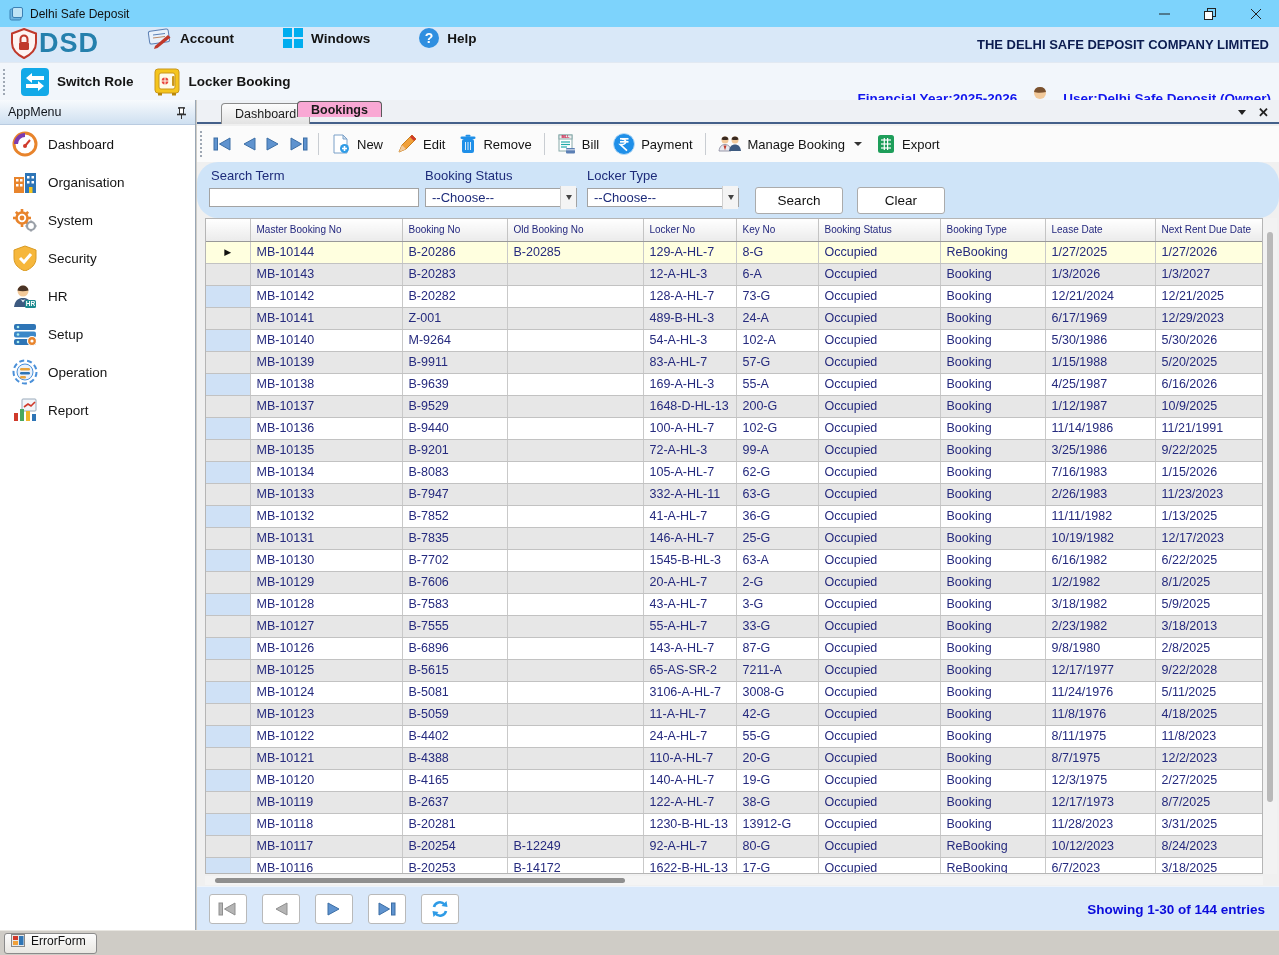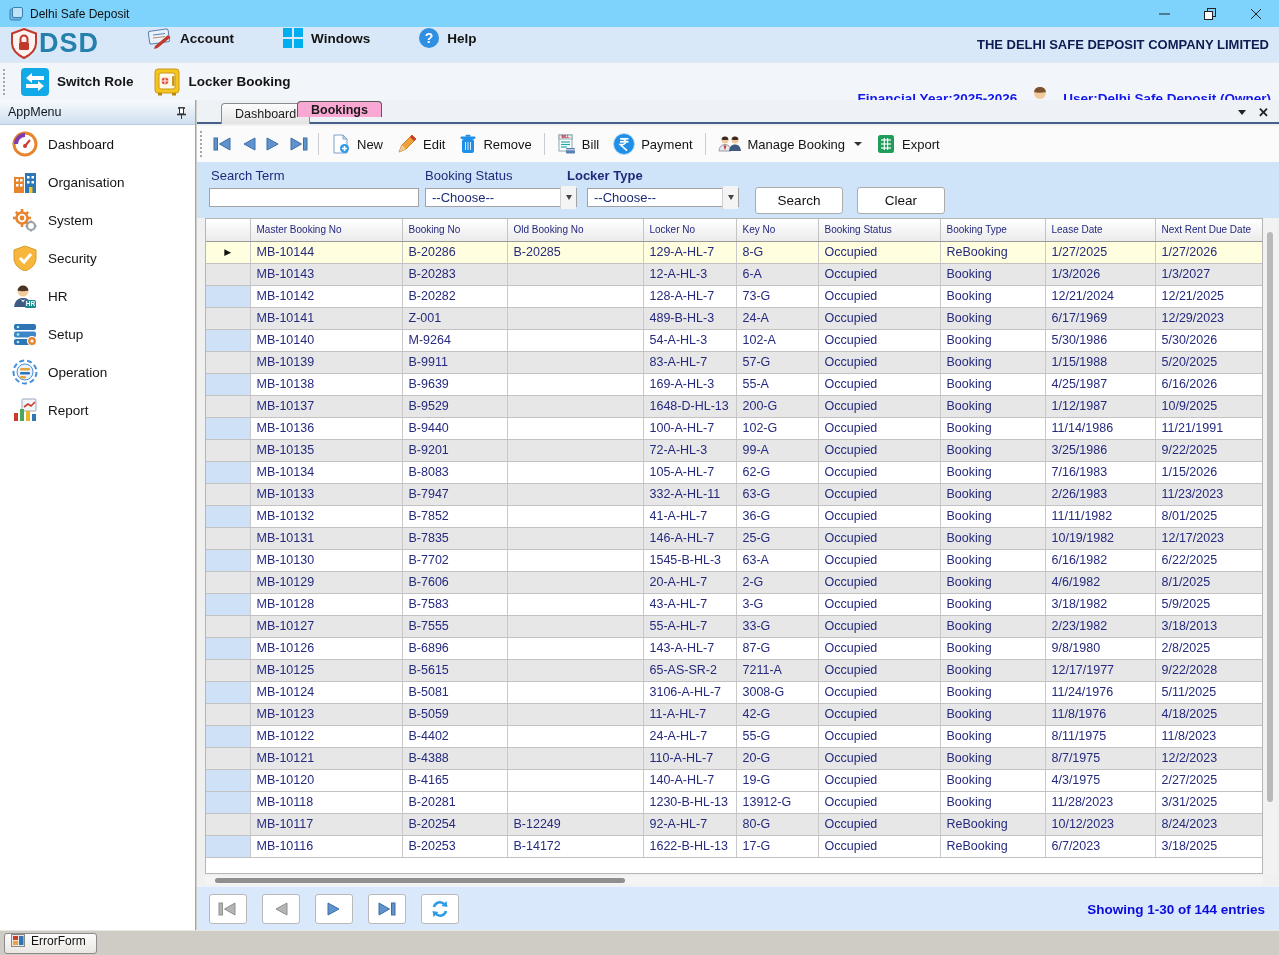--- a/index.html
+++ b/index.html
@@ -45,21 +45,21 @@
   .tabx { font-size:13px; font-weight:700; }
 
   
   .gridtoolbar { position:absolute; left:0; top:26px; width:100%; height:36px; background:#fbfbfb; display:flex; align-items:center; }
   .tbtn { display:flex; align-items:center; gap:6px; padding:3px 7px; font-size:13px; color:#141414; cursor:default; }
   .navbtn { padding:3px 4px; }
   .sep { width:1px; height:22px; background:#c9cdd2; margin:0 5px; }
   .ddcaret { width:0; height:0; border-left:4px solid transparent; border-right:4px solid transparent; border-top:4px solid #333; margin-left:3px; }
 
   
-  .filterbar { position:absolute; left:0; top:62px; width:100%; height:56px; background:#cfe4f8; }
+  .filterbar { position:absolute; left:0; top:62px; width:100%; height:56px; background:#cfe4f8;border-radius:21px; }
   .flabel { position:absolute; top:6px; font-size:13px; color:#1d2b7a; }
   .finput { position:absolute; top:26px; height:19px; background:#fff; border:1px solid #a3a3a3; }
   .searchbox { left:12px; width:210px; padding:0 6px; font-size:13px; font-family:"Liberation Sans",sans-serif; color:#1d2b7a; }
   .combo { display:flex; align-items:center; justify-content:space-between; padding-left:6px; font-size:13px; color:#1d2b7a; cursor:default; }
   .comboarrow { width:16px; height:23px; display:flex; align-items:center; justify-content:center; border-left:1px solid #d0d0d0; background:#f4f4f4; }
   .comboarrow .caret-down { border-top-color:#444; border-left-width:3.5px; border-right-width:3.5px; }
   .fbtn { position:absolute; top:25px; height:27px; width:88px; background:#fff; border:1px solid #ababab; border-radius:3px; font-size:13.5px; color:#111; display:flex; align-items:center; justify-content:center; cursor:default; }
 
   
   .gridwrap { position:absolute; left:8px; top:118px; width:1058px; height:656px; background:#fff; border:1px solid #b5b5b5; overflow:hidden; }
@@ -433,21 +433,21 @@
   <div class="filterbar">
     <span class="flabel" style="left:14px;">Search Term</span>
     <input class="finput searchbox" value="" style="">
     <span class="flabel" style="left:228px;">Booking Status</span>
     <div class="finput combo" style="left:228px; width:152px;">
       <span>--Choose--</span>
       <span class="comboarrow">
           <span class="caret-down"></span>
         </span>
     </div>
-    <span class="flabel" style="left:370px;font-weight:bold;">Locker Type</span>
+    <span class="flabel" style="left:390px;">Locker Type</span>
     <div class="finput combo" style="left:390px; width:152px;">
       <span>--Choose--</span>
       <span class="comboarrow">
           <span class="caret-down"></span>
         </span>
     </div>
     <div class="fbtn" style="left:558px;">Search</div>
     <div class="fbtn" style="left:660px;">Clear</div>
   </div>
 
@@ -627,21 +627,21 @@
           <tr>
             <td class="rowsel"></td>
             <td>MB-10132</td>
             <td>B-7852</td>
             <td></td>
             <td>41-A-HL-7</td>
             <td>36-G</td>
             <td>Occupied</td>
             <td>Booking</td>
             <td>11/11/1982</td>
-            <td>8/01/2025</td>
+            <td>1/13/2025</td>
           </tr>
           <tr class="stripe">
             <td class="rowsel"></td>
             <td>MB-10131</td>
             <td>B-7835</td>
             <td></td>
             <td>146-A-HL-7</td>
             <td>25-G</td>
             <td>Occupied</td>
             <td>Booking</td>
@@ -662,21 +662,21 @@
           </tr>
           <tr class="stripe">
             <td class="rowsel"></td>
             <td>MB-10129</td>
             <td>B-7606</td>
             <td></td>
             <td>20-A-HL-7</td>
             <td>2-G</td>
             <td>Occupied</td>
             <td>Booking</td>
-            <td>4/6/1982</td>
+            <td>1/2/1982</td>
             <td>8/1/2025</td>
           </tr>
           <tr>
             <td class="rowsel"></td>
             <td>MB-10128</td>
             <td>B-7583</td>
             <td></td>
             <td>43-A-HL-7</td>
             <td>3-G</td>
             <td>Occupied</td>
@@ -770,22 +770,34 @@
           </tr>
           <tr>
             <td class="rowsel"></td>
             <td>MB-10120</td>
             <td>B-4165</td>
             <td></td>
             <td>140-A-HL-7</td>
             <td>19-G</td>
             <td>Occupied</td>
             <td>Booking</td>
-            <td>4/3/1975</td>
+            <td>12/3/1975</td>
             <td>2/27/2025</td>
+          </tr>
+          <tr class="stripe">
+            <td class="rowsel"></td>
+            <td>MB-10119</td>
+            <td>B-2637</td>
+            <td></td>
+            <td>122-A-HL-7</td>
+            <td>38-G</td>
+            <td>Occupied</td>
+            <td>Booking</td>
+            <td>12/17/1973</td>
+            <td>8/7/2025</td>
           </tr>
           <tr>
             <td class="rowsel"></td>
             <td>MB-10118</td>
             <td>B-20281</td>
             <td></td>
             <td>1230-B-HL-13</td>
             <td>13912-G</td>
             <td>Occupied</td>
             <td>Booking</td>

